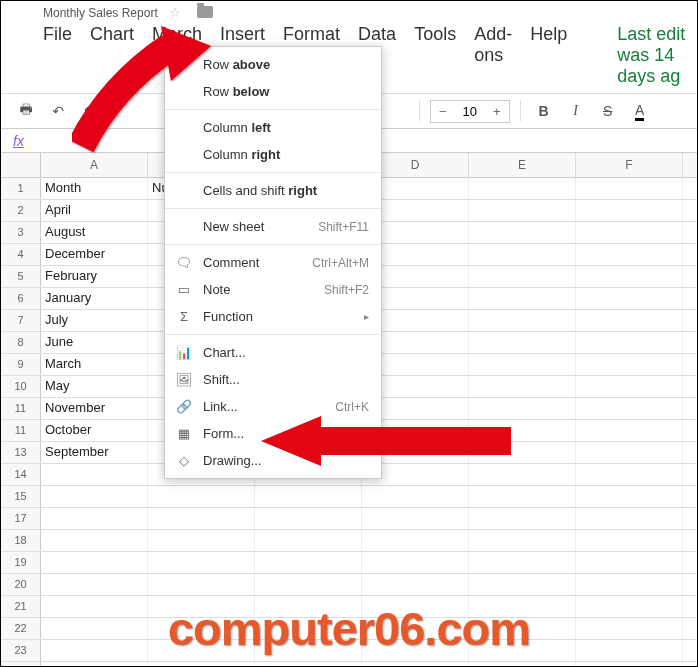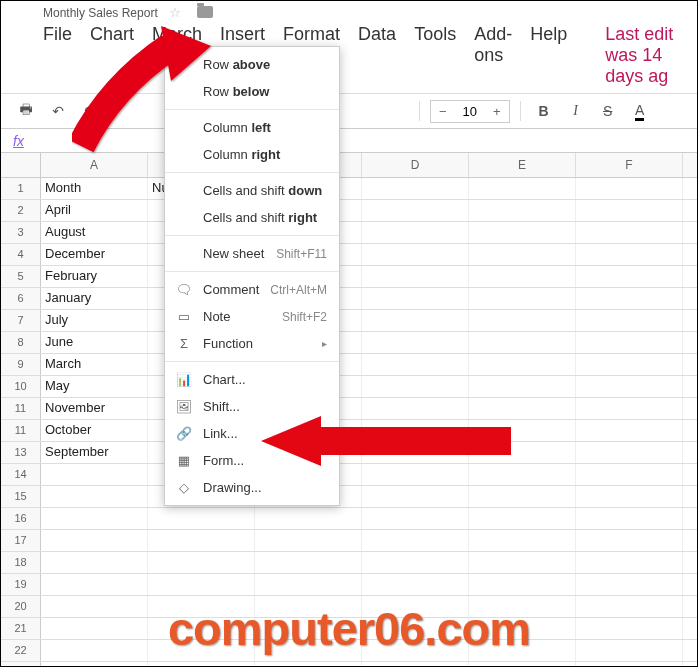--- a/index.html
+++ b/index.html
@@ -3,37 +3,37 @@
 <meta charset="utf-8">
 <style>
 * { margin: 0; padding: 0; box-sizing: border-box; }
 body { font-family: Arial, sans-serif; font-size: 13px; background: #fff; position: relative; width: 698px; height: 667px; overflow: hidden; border: 1px solid #000; }
 .header { padding: 4px 20px 0 42px; }
 .title { font-size: 12px; color: #555; }
 .folder-icon { display: inline-block; width: 16px; height: 12px; background: #999; margin-left: 12px; border-radius: 2px; position: relative; top: 1px; }
 .folder-icon::before { content: ''; position: absolute; top: -3px; left: 0; width: 7px; height: 3px; background: #999; border-radius: 1px 1px 0 0; }
 .menubar { padding: 4px 0 6px 42px; display: flex; gap: 18px; font-size: 18px; color: #333; }
 .menubar span { cursor: pointer; }
-.last-edit { color: #be185d; margin-left: 20px; }
+.last-edit { color: #15803d; margin-left: 32px; }
 .toolbar { border-top: 1px solid #ddd; border-bottom: 1px solid #ccc; padding: 6px 12px; display: flex; align-items: center; gap: 6px; background: #fff; height: 36px; }
 .toolbar .tb-btn { width: 26px; height: 26px; display: flex; align-items: center; justify-content: center; color: #555; font-size: 14px; cursor: pointer; }
 .toolbar .sep { width: 1px; height: 20px; background: #ddd; margin: 0 4px; }
 .font-size-ctl { border: 1px solid #ccc; display: flex; align-items: center; }
 .font-size-ctl span { padding: 3px 8px; }
 .font-size-ctl .minus, .font-size-ctl .plus { cursor: pointer; color: #666; }
 .fx-bar { border-bottom: 1px solid #ccc; padding: 4px 12px; color: #8b5cf6; font-style: italic; font-size: 14px; height: 24px; text-decoration: underline; }
 .sheet { position: relative; }
 .col-headers { display: flex; border-bottom: 1px solid #ccc; background: #f8f8f8; }
 .corner { width: 40px; height: 24px; border-right: 1px solid #ccc; background: #f8f8f8; }
 .col-h { flex: 0 0 107px; height: 24px; border-right: 1px solid #ddd; text-align: center; line-height: 24px; color: #666; font-size: 12px; background: #f8f8f8; }
 .rows { }
 .row { display: flex; border-bottom: 1px solid #ddd; }
 .row-h { width: 40px; text-align: center; line-height: 21px; border-right: 1px solid #ccc; background: #f8f8f8; color: #666; font-size: 11px; }
 .cell { flex: 0 0 107px; height: 21px; border-right: 1px solid #eee; padding: 2px 4px; font-size: 13px; color: #222; overflow: hidden; white-space: nowrap; }
-.dropdown { position: absolute; top: 45px; left: 163px; width: 176px; background: #fff; box-shadow: 0 2px 10px rgba(0,0,0,0.25); border: 1px solid #ccc; z-index: 100; padding: 4px 0; }
+.dropdown { position: absolute; top: 45px; left: 163px; width: 218px; background: #fff; box-shadow: 0 2px 10px rgba(0,0,0,0.25); border: 1px solid #ccc; z-index: 100; padding: 4px 0; }
 .dropdown .item { display: flex; align-items: center; padding: 6px 12px 6px 38px; font-size: 13px; color: #333; cursor: pointer; position: relative; }
 .dropdown .item .icon { position: absolute; left: 10px; width: 18px; text-align: center; color: #666; font-size: 13px; }
 .dropdown .item .shortcut { margin-left: auto; color: #888; font-size: 12px; }
 .dropdown .item .arrow { margin-left: auto; color: #888; font-size: 10px; }
 .dropdown .divider { border-top: 1px solid #e5e5e5; margin: 4px 0; }
 .arrow-svg { position: absolute; z-index: 200; pointer-events: none; }
 .watermark { position: absolute; bottom: 10px; left: 0; right: 0; text-align: center; font-family: Verdana, sans-serif; font-size: 47px; font-weight: bold; color: #e8592a; text-shadow: 1px 1px 2px rgba(0,0,0,0.4); letter-spacing: -1px; }
 </style>
 </head>
 <body>
@@ -221,29 +221,20 @@
       <div class="row">
         <div class="row-h">15</div>
         <div class="cell"></div>
         <div class="cell"></div>
         <div class="cell"></div>
         <div class="cell"></div>
         <div class="cell"></div>
         <div class="cell"></div>
       </div>
       <div class="row">
-        <div class="row-h">16</div>
-        <div class="cell"></div>
-        <div class="cell"></div>
-        <div class="cell"></div>
-        <div class="cell"></div>
-        <div class="cell"></div>
-        <div class="cell"></div>
-      </div>
-      <div class="row">
         <div class="row-h">17</div>
         <div class="cell"></div>
         <div class="cell"></div>
         <div class="cell"></div>
         <div class="cell"></div>
         <div class="cell"></div>
         <div class="cell"></div>
       </div>
       <div class="row">
         <div class="row-h">18</div>
@@ -319,23 +310,20 @@
       <span>Row <b>below</b></span>
     </div>
   <div class="divider"></div>
   <div class="item">
       <span>Column <b>left</b></span>
     </div>
   <div class="item">
       <span>Column <b>right</b></span>
     </div>
   <div class="divider"></div>
-  <div class="item">
-      <span>Cells and shift <b>down</b></span>
-    </div>
   <div class="item">
       <span>Cells and shift <b>right</b></span>
     </div>
   <div class="divider"></div>
   <div class="item">
       <span>New sheet</span>
       <span class="shortcut">Shift+F11</span>
     </div>
   <div class="divider"></div>
   <div class="item">

